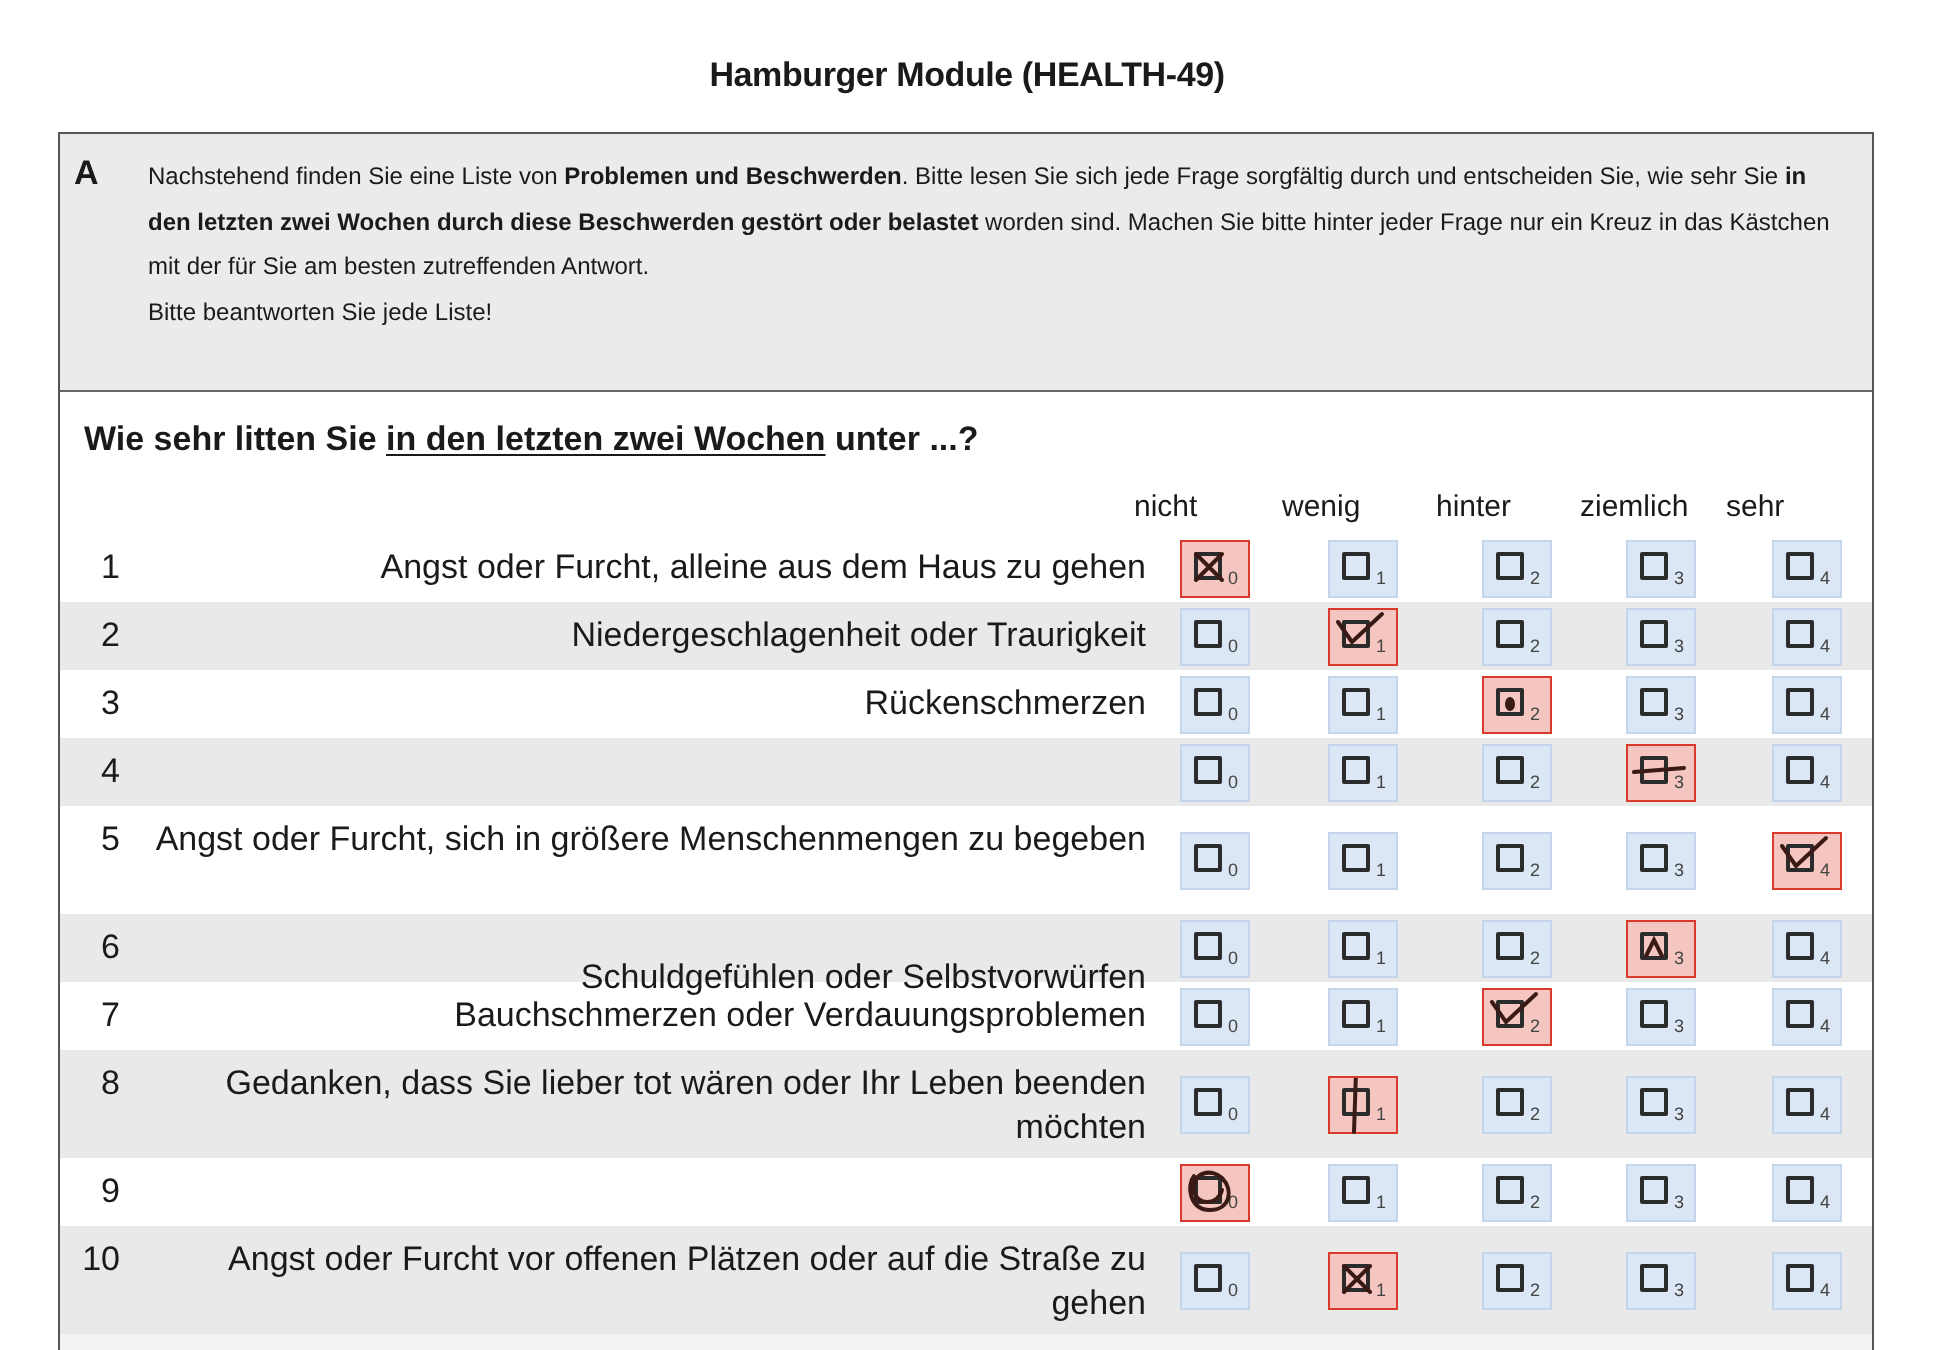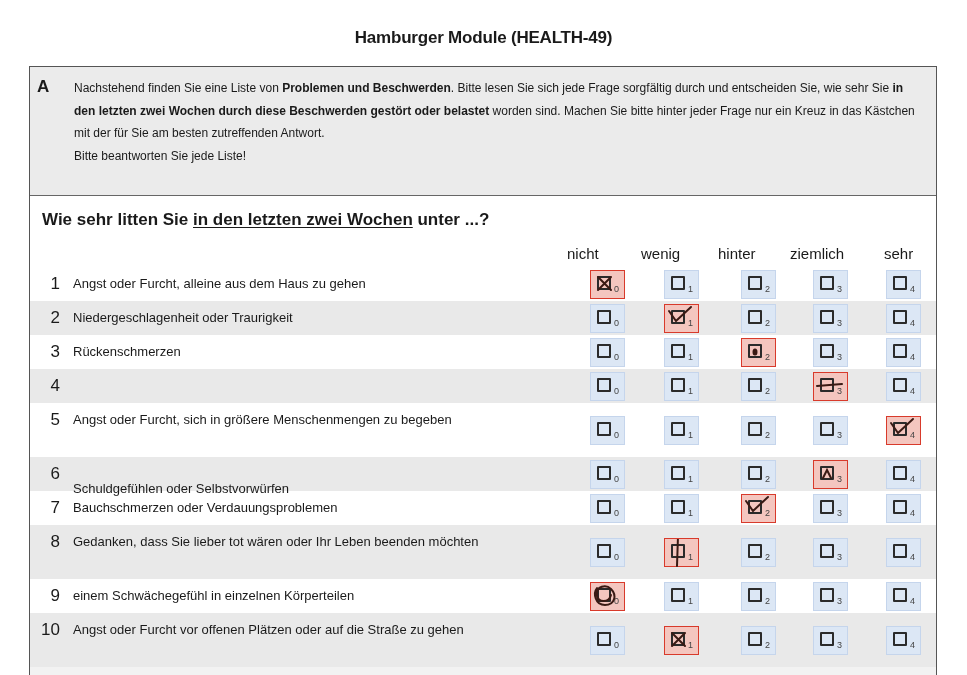--- a/index.html
+++ b/index.html
@@ -38,21 +38,21 @@
       position:absolute; top:0; font-size:15px; text-align:left; width:80px;
     }
     .row {
       position:absolute; left:0; width:100%;
     }
     .row.shade { background:#e9e9e9; }
     .row-num {
       position:absolute; left:0; width:30px; text-align:right; font-size:17px;
     }
     .row-text {
-      position:absolute; left:43px; font-size:13px; line-height:22px; width:500px;
+      position:absolute; left:43px; font-size:17px; line-height:22px; width:500px;text-align:right;
     }
     .cb {
       position:absolute; width:35px; height:29px; box-sizing:border-box;
       background:#dce7f5; border:1px solid #c5d5ec;
     }
     .cb.sel { background:#f4c6bf; border:1.5px solid #d83a2b; }
     .cb .sq {
       position:absolute; left:6px; top:5px; width:14px; height:14px;
       border:2px solid #2b2b2b; box-sizing:border-box; border-radius:1px;
     }
@@ -80,21 +80,21 @@
 
   <div class="question">
     <span>Wie sehr litten Sie </span><u>in den letzten zwei Wochen</u><span> unter ...?</span>
   </div>
 
   <div class="col-heads" id="col-heads">
       <div class="col-head" style="left: 537px;">nicht</div>
       <div class="col-head" style="left: 611px;">wenig</div>
       <div class="col-head" style="left: 688px;">hinter</div>
       <div class="col-head" style="left: 760px;">ziemlich</div>
-      <div class="col-head" style="left: 854px;">sehr</div>
+      <div class="col-head" style="left: 833px;">sehr</div>
     </div>
 
   <div id="rows">
       <div class="row" style="top: 200px; height: 34px;">
         <div class="row-num" style="top: 7px;">1</div>
         <div class="row-text" style="top: 6px;">Angst oder Furcht, alleine aus dem Haus zu gehen</div>
         <div class="cb sel" style="left: 560px; top: 3px;"><div class="sq"></div><span class="sub">0</span><span><svg width="35" height="29">
               <path d="M7 6 L20 19 M20 6 L7 19" stroke="#3a1a14" stroke-width="2" fill="none" stroke-linecap="round"></path>
             </svg></span></div>
         <div class="cb" style="left: 634px; top: 3px;">
@@ -269,21 +269,20 @@
           <div class="sq"></div>
           <span class="sub">3</span>
         </div>
         <div class="cb" style="left: 856px; top: 13px;">
           <div class="sq"></div>
           <span class="sub">4</span>
         </div>
       </div>
       <div class="row" style="top: 512px; height: 34px;">
         <div class="row-num" style="top: 7px;">9</div>
-        <div class="row-text" style="top: 6px;">einem Schwächegefühl in einzelnen Körperteilen</div>
         <div class="cb sel" style="left: 560px; top: 3px;"><div class="sq"></div><span class="sub">0</span><span><svg width="35" height="29">
               <path d="M6 5 C2 10 4 22 14 22 C24 22 26 12 20 6 C15 1 5 3 6 12 C7 20 18 20 20 12" stroke="#3a1a14" stroke-width="2" fill="none" stroke-linecap="round"></path>
             </svg></span></div>
         <div class="cb" style="left: 634px; top: 3px;">
           <div class="sq"></div>
           <span class="sub">1</span>
         </div>
         <div class="cb" style="left: 711px; top: 3px;">
           <div class="sq"></div>
           <span class="sub">2</span>

